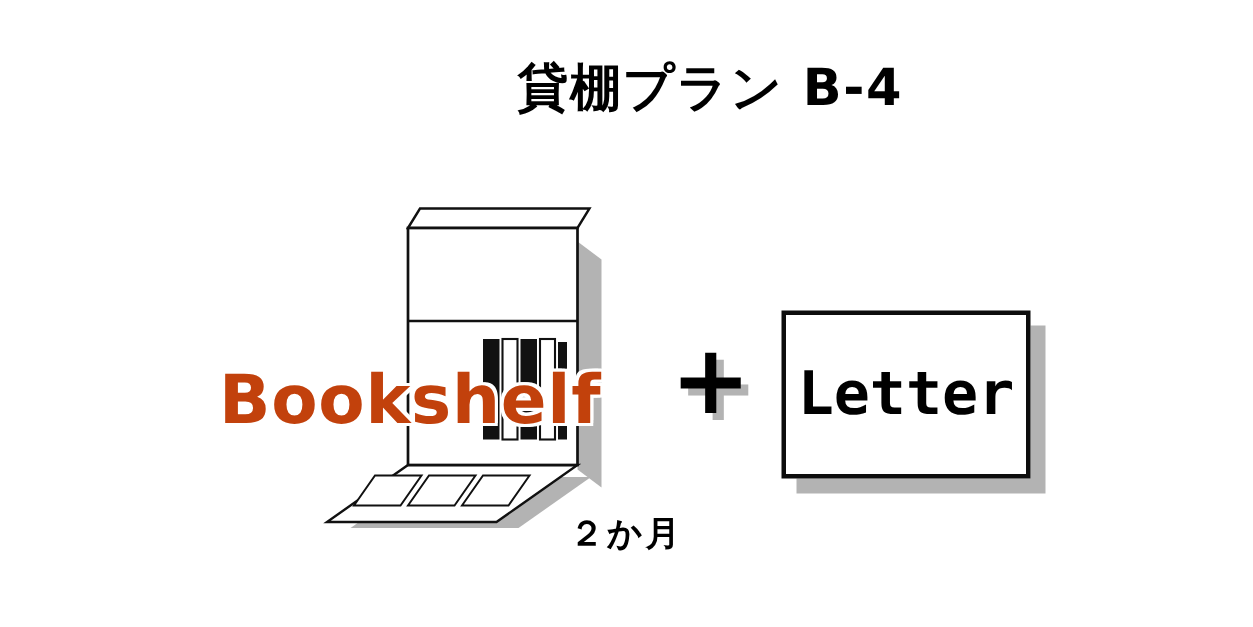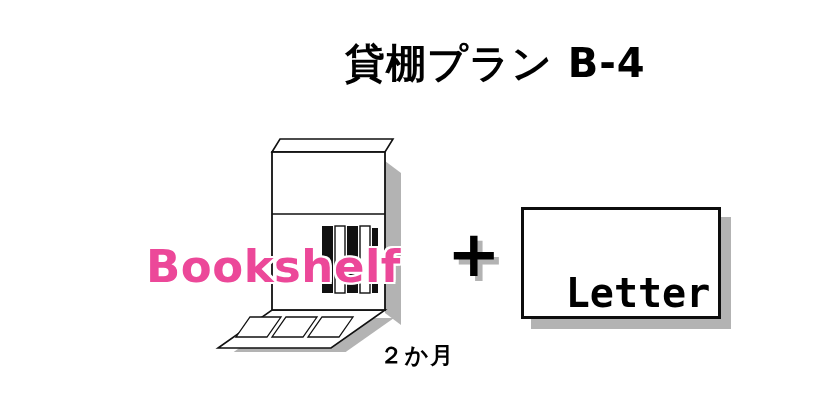--- a/index.html
+++ b/index.html
@@ -8,39 +8,39 @@
     width:835px;height:418px;
     background:#fff;
     overflow:hidden;
     font-family:"DejaVu Sans","Liberation Sans",sans-serif;
     color:#000;
   }
   .title{
     position:absolute;
     left:345px;top:36px;
     margin:0;
-    font-size:40px;
+    font-size:34px;
     font-weight:800;
     letter-spacing:1px;
     white-space:nowrap;
   }
   .shelf-wrap{
     position:absolute;
     left:210px;top:127px;
     width:210px;height:225px;
   }
   .bookshelf-label{
     position:absolute;
     left:146px;top:244px;
     font-size:45px;
     font-weight:800;
     letter-spacing:0.5px;
     white-space:nowrap;
     line-height:1;
-    color:#ec4899;
+    color:#c2410c;
     
     text-shadow:
       2px 0 0 #fff,-2px 0 0 #fff,0 2px 0 #fff,0 -2px 0 #fff,
       2px 2px 0 #fff,-2px -2px 0 #fff,2px -2px 0 #fff,-2px 2px 0 #fff;
   }
   .plus{
     position:absolute;
     left:447px;top:222px;
     font-size:64px;
     font-weight:800;
@@ -48,21 +48,21 @@
     color:#000;
     text-shadow:5px 5px 0 #b3b3b3;
   }
   .letter-box{
     position:absolute;
     left:521px;top:207px;
     width:160px;height:106px;
     background:#fff;
     border:3px solid #0d0d0d;
     box-shadow:10px 10px 0 0 #b3b3b3;
-    display:flex;align-items:flex-end;justify-content:center;padding-left:34px;
+    display:flex;align-items:center;justify-content:center;
   }
   .letter-box span{
     font-family:"DejaVu Sans Mono","Liberation Mono",monospace;
     font-size:40px;
     font-weight:800;
     letter-spacing:0px;
     color:#000;
   }
   .duration{
     position:absolute;

